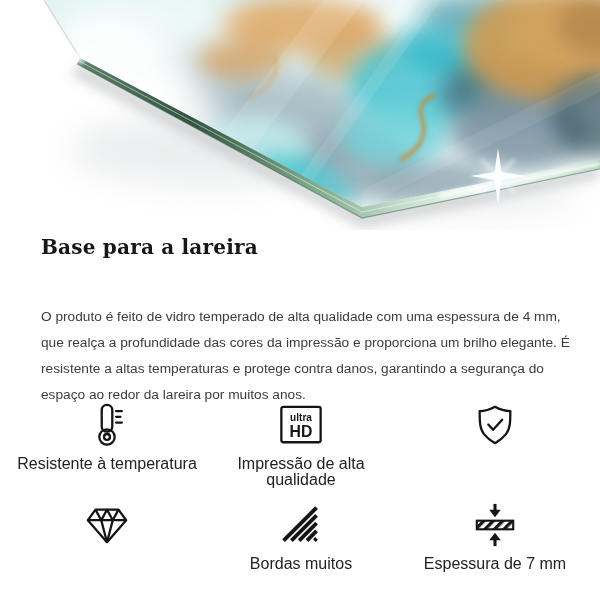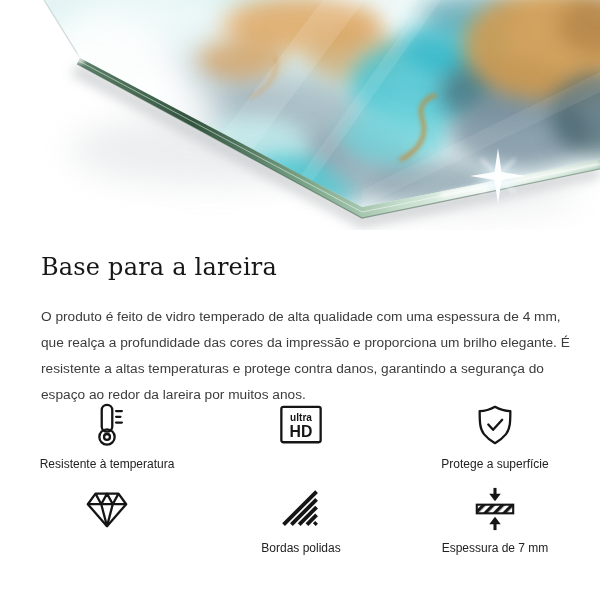--- a/index.html
+++ b/index.html
@@ -1,28 +1,28 @@
 <!DOCTYPE html>
 <html><head>
 <meta charset="utf-8">
 <style>
   html,body{margin:0;padding:0;background:#ffffff;}
   .page{position:relative;width:600px;height:600px;background:#ffffff;overflow:hidden;
         font-family:"Liberation Sans",sans-serif;}
   .hero{position:absolute;left:0;top:0;width:600px;height:230px;}
-  .title{position:absolute;left:41px;top:248px;margin:0;
+  .title{position:absolute;left:41px;top:228px;margin:0;
          font-family:"DejaVu Serif","Liberation Serif",serif;
-         font-weight:400;font-size:24px;line-height:38px;color:#171717;letter-spacing:.2px;}
+         font-weight:700;font-size:20px;line-height:38px;color:#171717;letter-spacing:.2px;}
   .desc{position:absolute;left:41px;top:304px;width:530px;margin:0;
         font-size:13.7px;line-height:25.9px;color:#3c3c3c;}
   .features{position:absolute;left:10px;top:398px;width:582px;
             display:grid;grid-template-columns:repeat(3,1fr);row-gap:10px;}
   .feature{display:flex;flex-direction:column;align-items:center;}
   .icon-box{height:54px;display:flex;align-items:center;justify-content:center;}
-  .feature-label{margin-top:4px;font-size:12px;line-height:16px;color:#222222;text-align:center;}
+  .feature-label{margin-top:4px;font-size:16px;line-height:16px;color:#222222;text-align:center;}
   .fi{stroke:#151515;fill:none;stroke-width:2.4;}
 </style>
 </head>
 <body>
 
 <div class="page">
 
   <div class="hero">
     <svg width="600" height="230" viewBox="0 0 600 230">
       <defs>
@@ -134,30 +134,30 @@
     </div>
 
     <div class="feature">
       <div class="icon-box">
         <svg width="46" height="46" viewBox="0 0 48 48">
           <rect class="fi" x="3.5" y="5" width="41" height="37" rx="2" stroke-width="3"></rect>
           <text x="24" y="19.5" text-anchor="middle" font-family="Liberation Sans, sans-serif" font-size="10.5" font-weight="700" fill="#151515" stroke="none">ultra</text>
           <text x="24" y="36" text-anchor="middle" font-family="Liberation Sans, sans-serif" font-size="16.5" font-weight="700" fill="#151515" stroke="none">HD</text>
         </svg>
       </div>
+      <span class="feature-label">Impressão de alta qualidade</span>
     </div>
 
     <div class="feature">
       <div class="icon-box">
         <svg width="46" height="46" viewBox="0 0 48 48">
           <path class="fi" stroke-linejoin="round" d="M24,5 C29,7.8 35,9.5 40,9.5 C40,20 40,28 35.5,33.5 C31.5,38.5 24,43 24,43 C24,43 16.5,38.5 12.5,33.5 C8,28 8,20 8,9.5 C13,9.5 19,7.8 24,5 Z"></path>
           <path class="fi" stroke-linecap="round" stroke-linejoin="round" d="M17,23.5 L22,29 L31.5,18.5"></path>
         </svg>
       </div>
-      <span class="feature-label">Protege a superfície</span>
     </div>
 
     <div class="feature">
       <div class="icon-box">
         <svg width="46" height="46" viewBox="0 0 48 48">
           <g class="fi" stroke-width="2" stroke-linejoin="round">
             <polygon points="12,8 36,8 44,19 24,42 4,19"></polygon>
             <path d="M4,19 L44,19 M12,8 L18,19 L24,8 L30,19 L36,8 M18,19 L24,42 M30,19 L24,42"></path>
           </g>
         </svg>
@@ -169,21 +169,21 @@
         <svg width="44" height="44" viewBox="0 0 48 48">
           <g stroke="#151515" stroke-width="4.2" fill="none">
             <path d="M5,41 L41,5"></path>
             <path d="M13.5,41 L41,13.5"></path>
             <path d="M22,41 L41,22"></path>
             <path d="M30.5,41 L41,30.5"></path>
             <path d="M38.5,41 L41,38.5"></path>
           </g>
         </svg>
       </div>
-      <span class="feature-label">Bordas polidas</span>
+      <span class="feature-label">Bordas muitos</span>
     </div>
 
     <div class="feature">
       <div class="icon-box">
         <svg width="46" height="46" viewBox="0 0 48 48">
           <defs>
             <pattern id="hatch" width="7" height="7" patternUnits="userSpaceOnUse" patternTransform="rotate(45)">
               <rect width="7" height="7" fill="#ffffff"></rect>
               <rect width="3.4" height="7" fill="#151515"></rect>
             </pattern>

